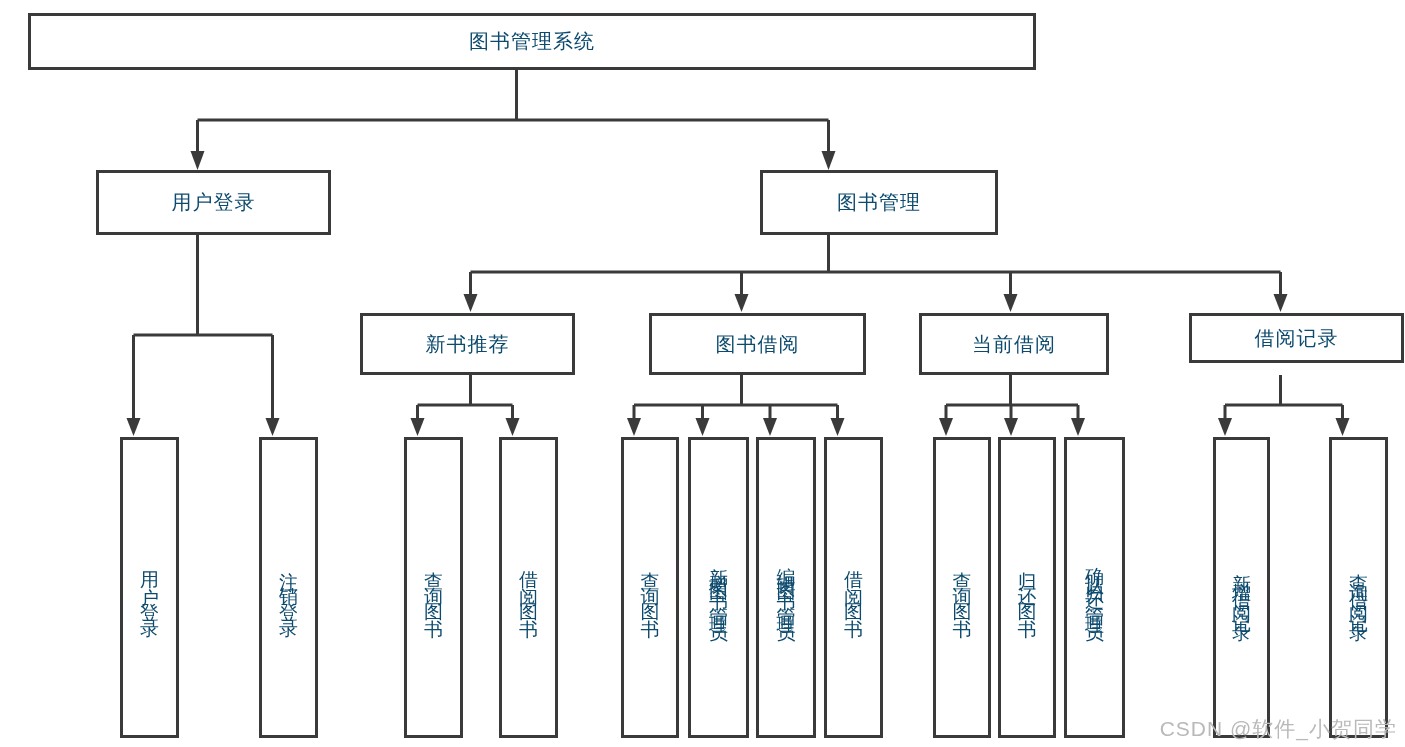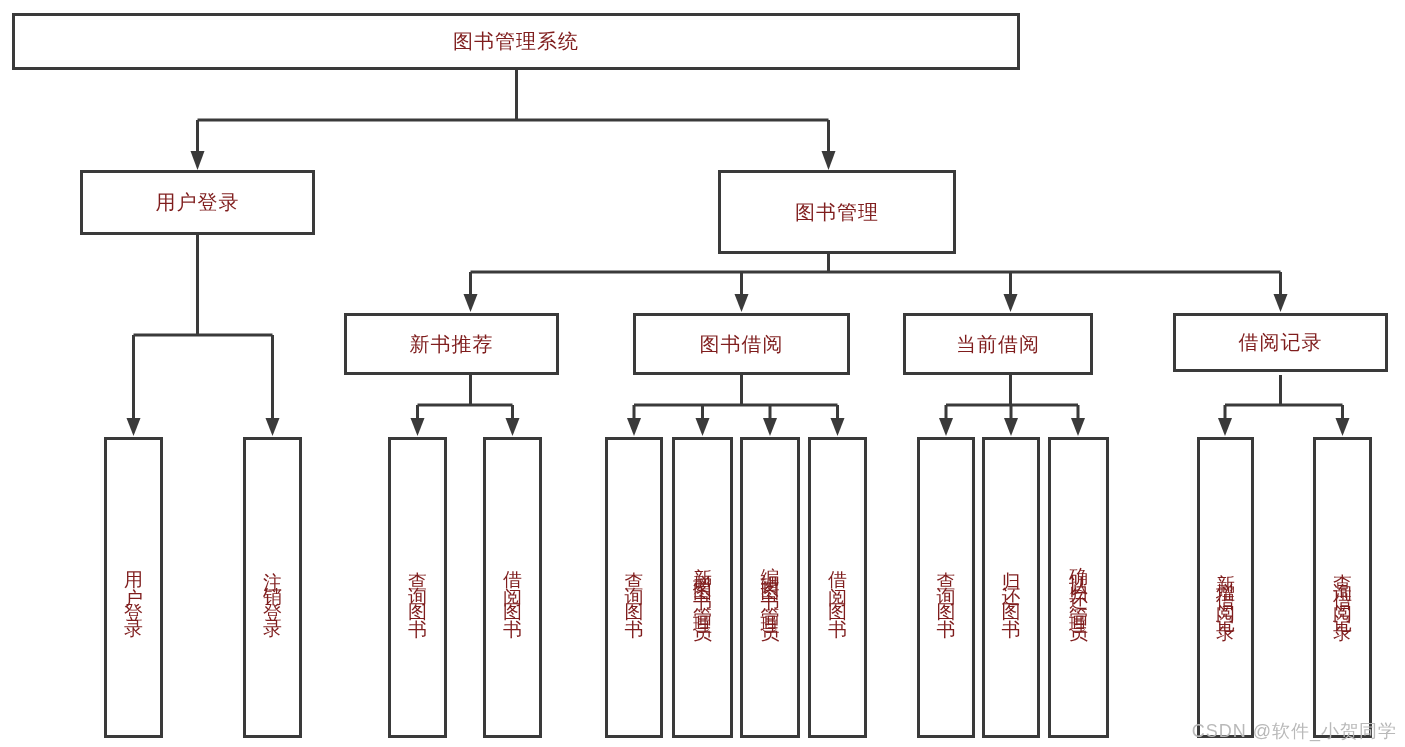--- a/index.html
+++ b/index.html
@@ -22,40 +22,41 @@
     pointer-events: none;
   }
   .box {
     position: absolute;
     box-sizing: border-box;
     background: #ffffff;
     border: 3px solid #3a3a3a;
     display: flex;
     align-items: center;
     justify-content: center;
-    color: #7f1d1d;
+    color: #0c4a6e;
+    margin-left: 16px;
   }
   .hbox span {
     font-size: 20px;
     letter-spacing: 1px;
     white-space: nowrap;
   }
   .vbox span {
     writing-mode: vertical-rl;
     font-size: 19px;
     white-space: nowrap;
   }
   .sp4 span { letter-spacing: 16px; }
   .sp6 span { letter-spacing: 10px; }
   .sp9 span { letter-spacing: 8px; }
   #watermark {
     position: absolute;
     right: 8px;
     bottom: 4px;
-    font-size: 18px;
+    font-size: 21px;
     color: #b9b9b9;
     letter-spacing: 1px;
     z-index: 5;
     white-space: nowrap;
   }
 </style>
 </head>
 <body>
 
 <div id="canvas">
@@ -107,34 +108,34 @@
     </g>
   </svg>
 
   <div class="box hbox" style="left:12px; top:13px; width:1008px; height:57px;">
     <span>图书管理系统</span>
   </div>
 
   <div class="box hbox" style="left:80px; top:170px; width:235px; height:65px;">
     <span>用户登录</span>
   </div>
-  <div class="box hbox" style="left:718px; top:170px; width:238px; height:84px;">
+  <div class="box hbox" style="left:744px; top:170px; width:238px; height:65px;">
     <span>图书管理</span>
   </div>
 
   <div class="box hbox" style="left:344px; top:313px; width:215px; height:62px;">
     <span>新书推荐</span>
   </div>
   <div class="box hbox" style="left:633px; top:313px; width:217px; height:62px;">
     <span>图书借阅</span>
   </div>
   <div class="box hbox" style="left:903px; top:313px; width:190px; height:62px;">
     <span>当前借阅</span>
   </div>
-  <div class="box hbox" style="left:1173px; top:313px; width:215px; height:59px;">
+  <div class="box hbox" style="left:1173px; top:313px; width:215px; height:50px;">
     <span>借阅记录</span>
   </div>
 
   <div class="box vbox sp4" style="left:104px; top:437px; width:59px; height:301px;">
     <span>用户登录</span>
   </div>
   <div class="box vbox sp4" style="left:243px; top:437px; width:59px; height:301px;">
     <span>注销登录</span>
   </div>
 

